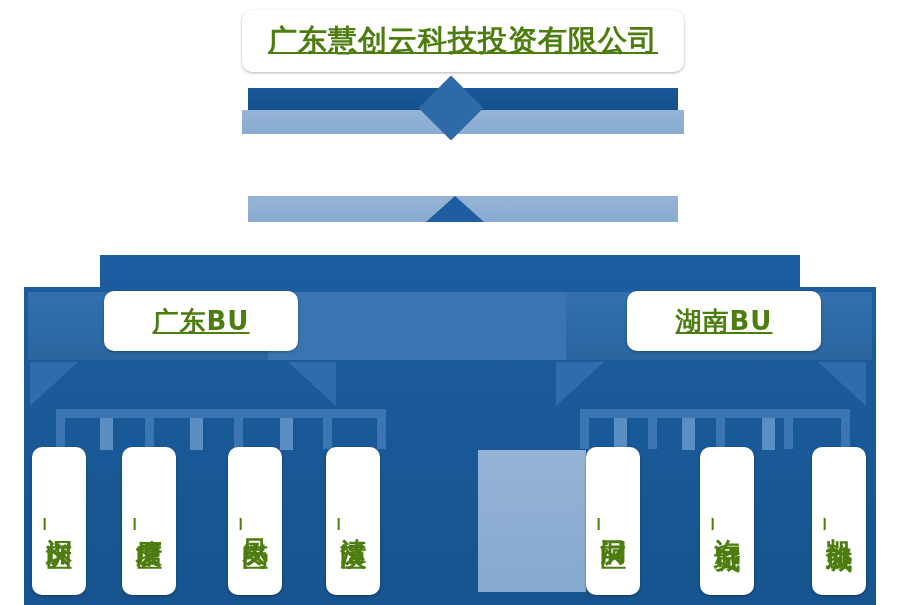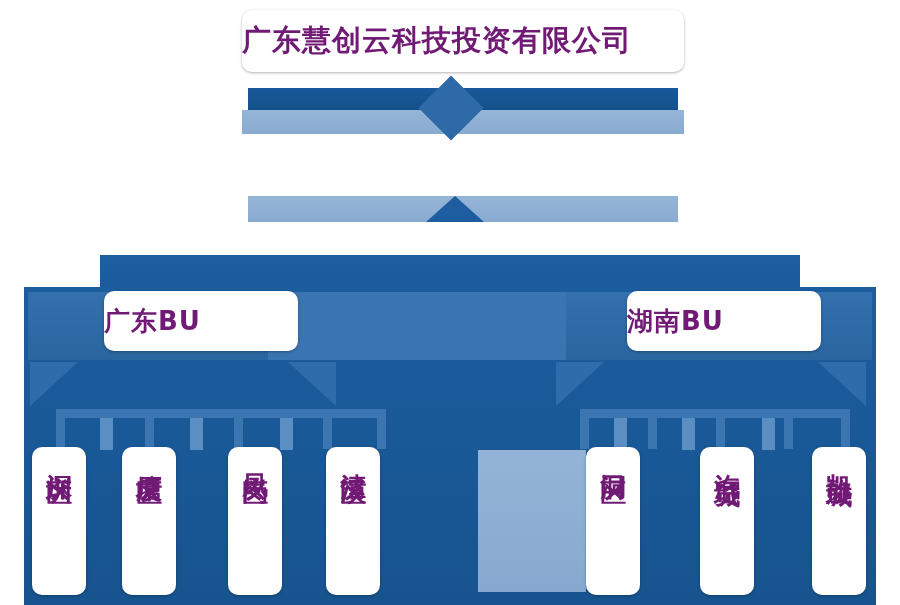--- a/index.html
+++ b/index.html
@@ -16,23 +16,25 @@
   }
 
   
   .card{
     position:absolute;
     background:#ffffff;
     border-radius:10px;
     box-shadow:0 1px 3px rgba(0,0,0,.30);
     display:flex;
     align-items:center;
-    color:#701a75;
+    justify-content:center;
+    color:#4d7c0f;
     box-sizing:border-box;
     z-index:40;
+    text-decoration:underline;
   }
 
   
   .top-band{
     position:absolute;
     z-index:5;
   }
 
   #company-card{
     left:242px; top:10px; width:442px; height:62px;

